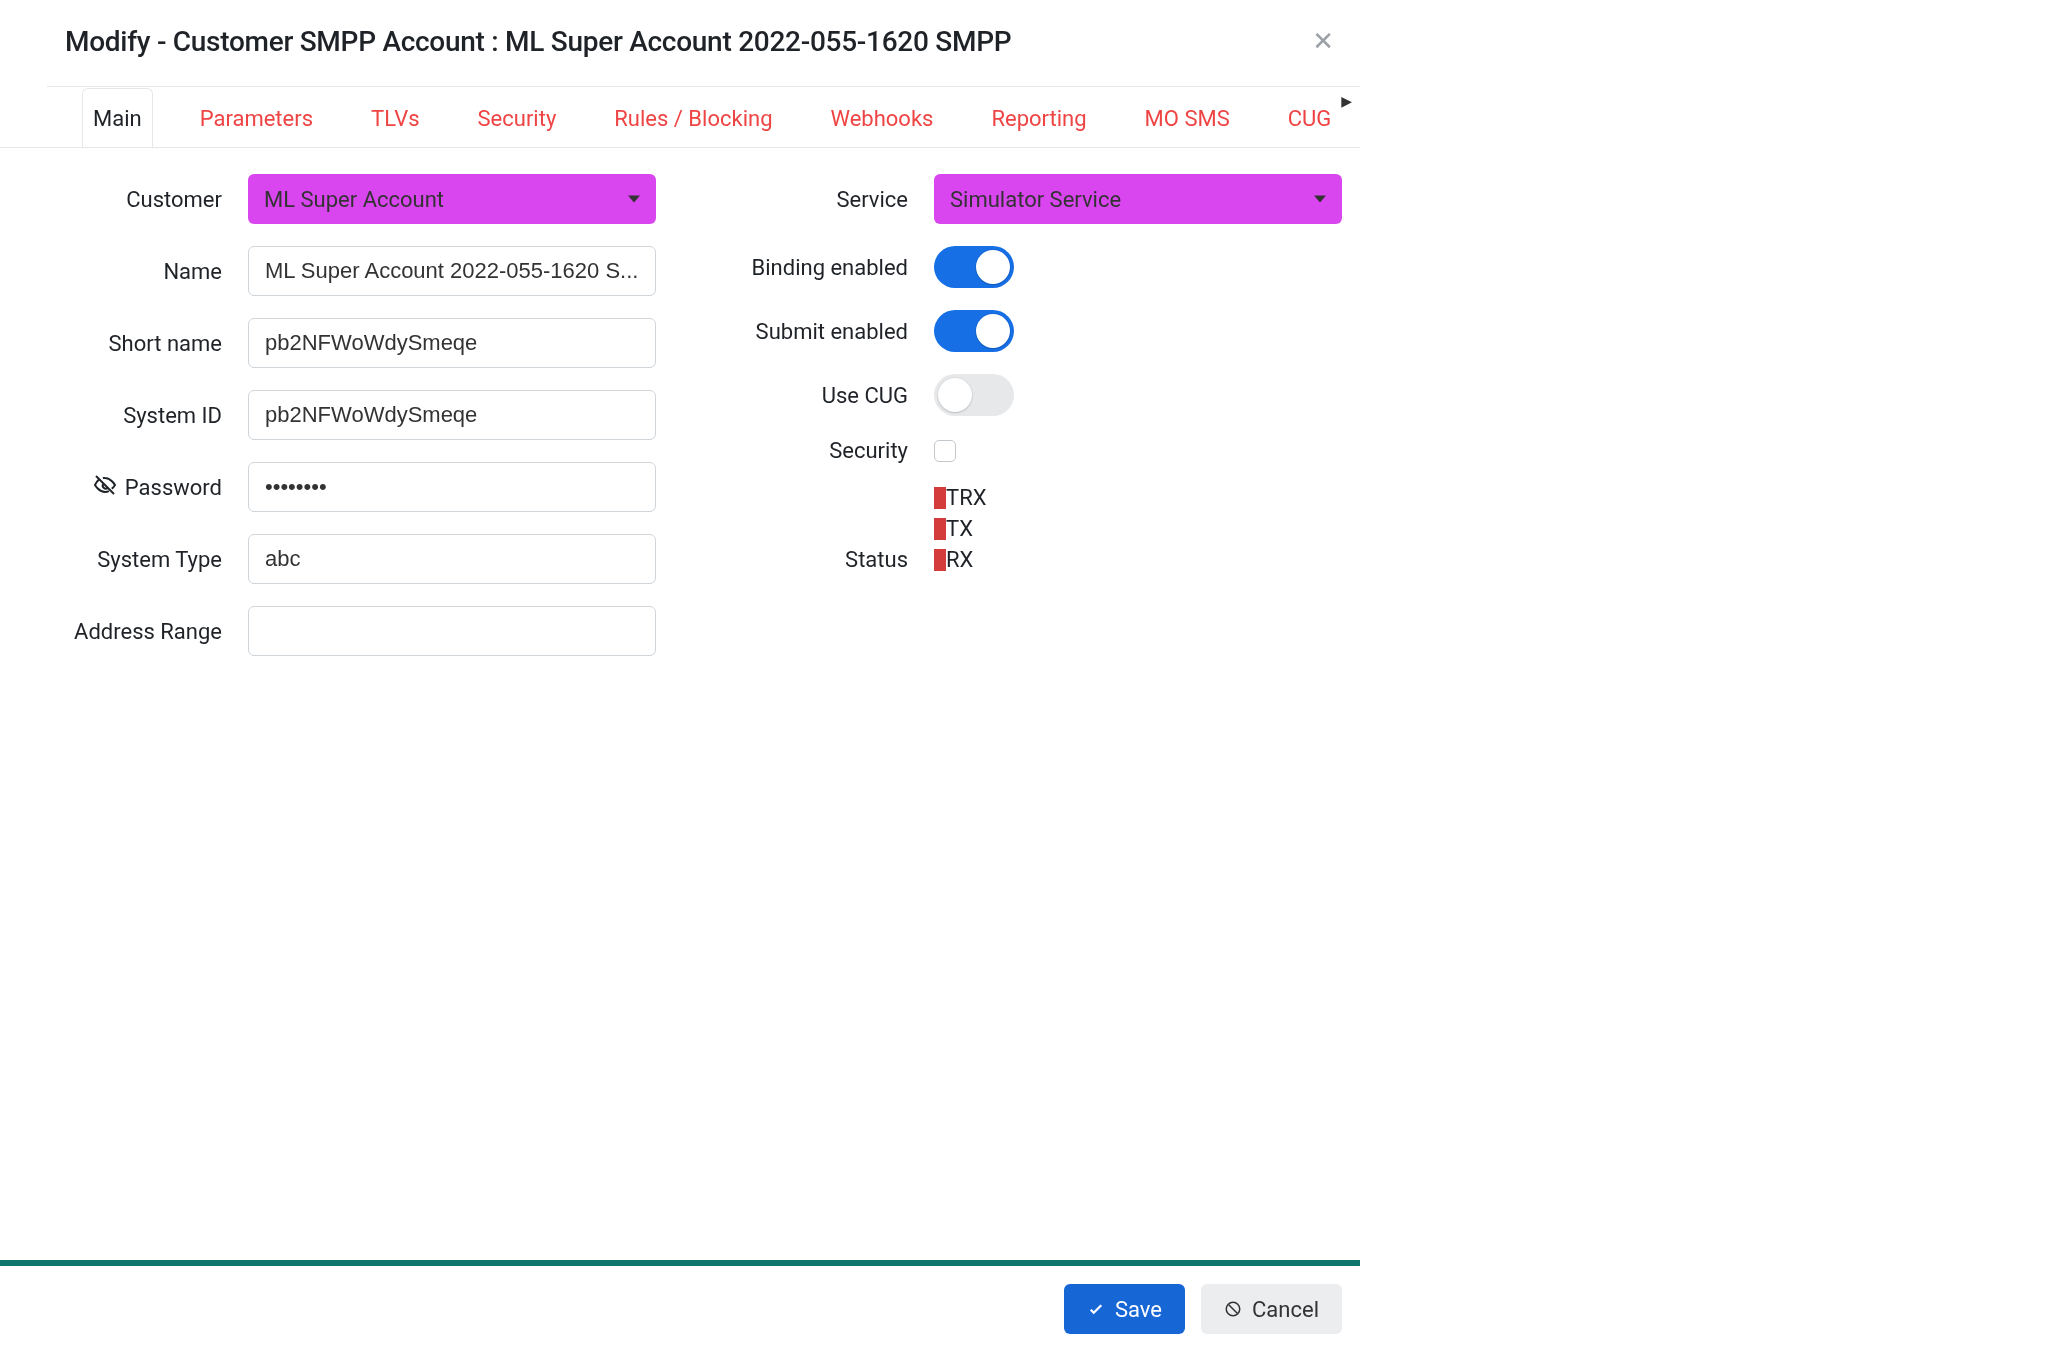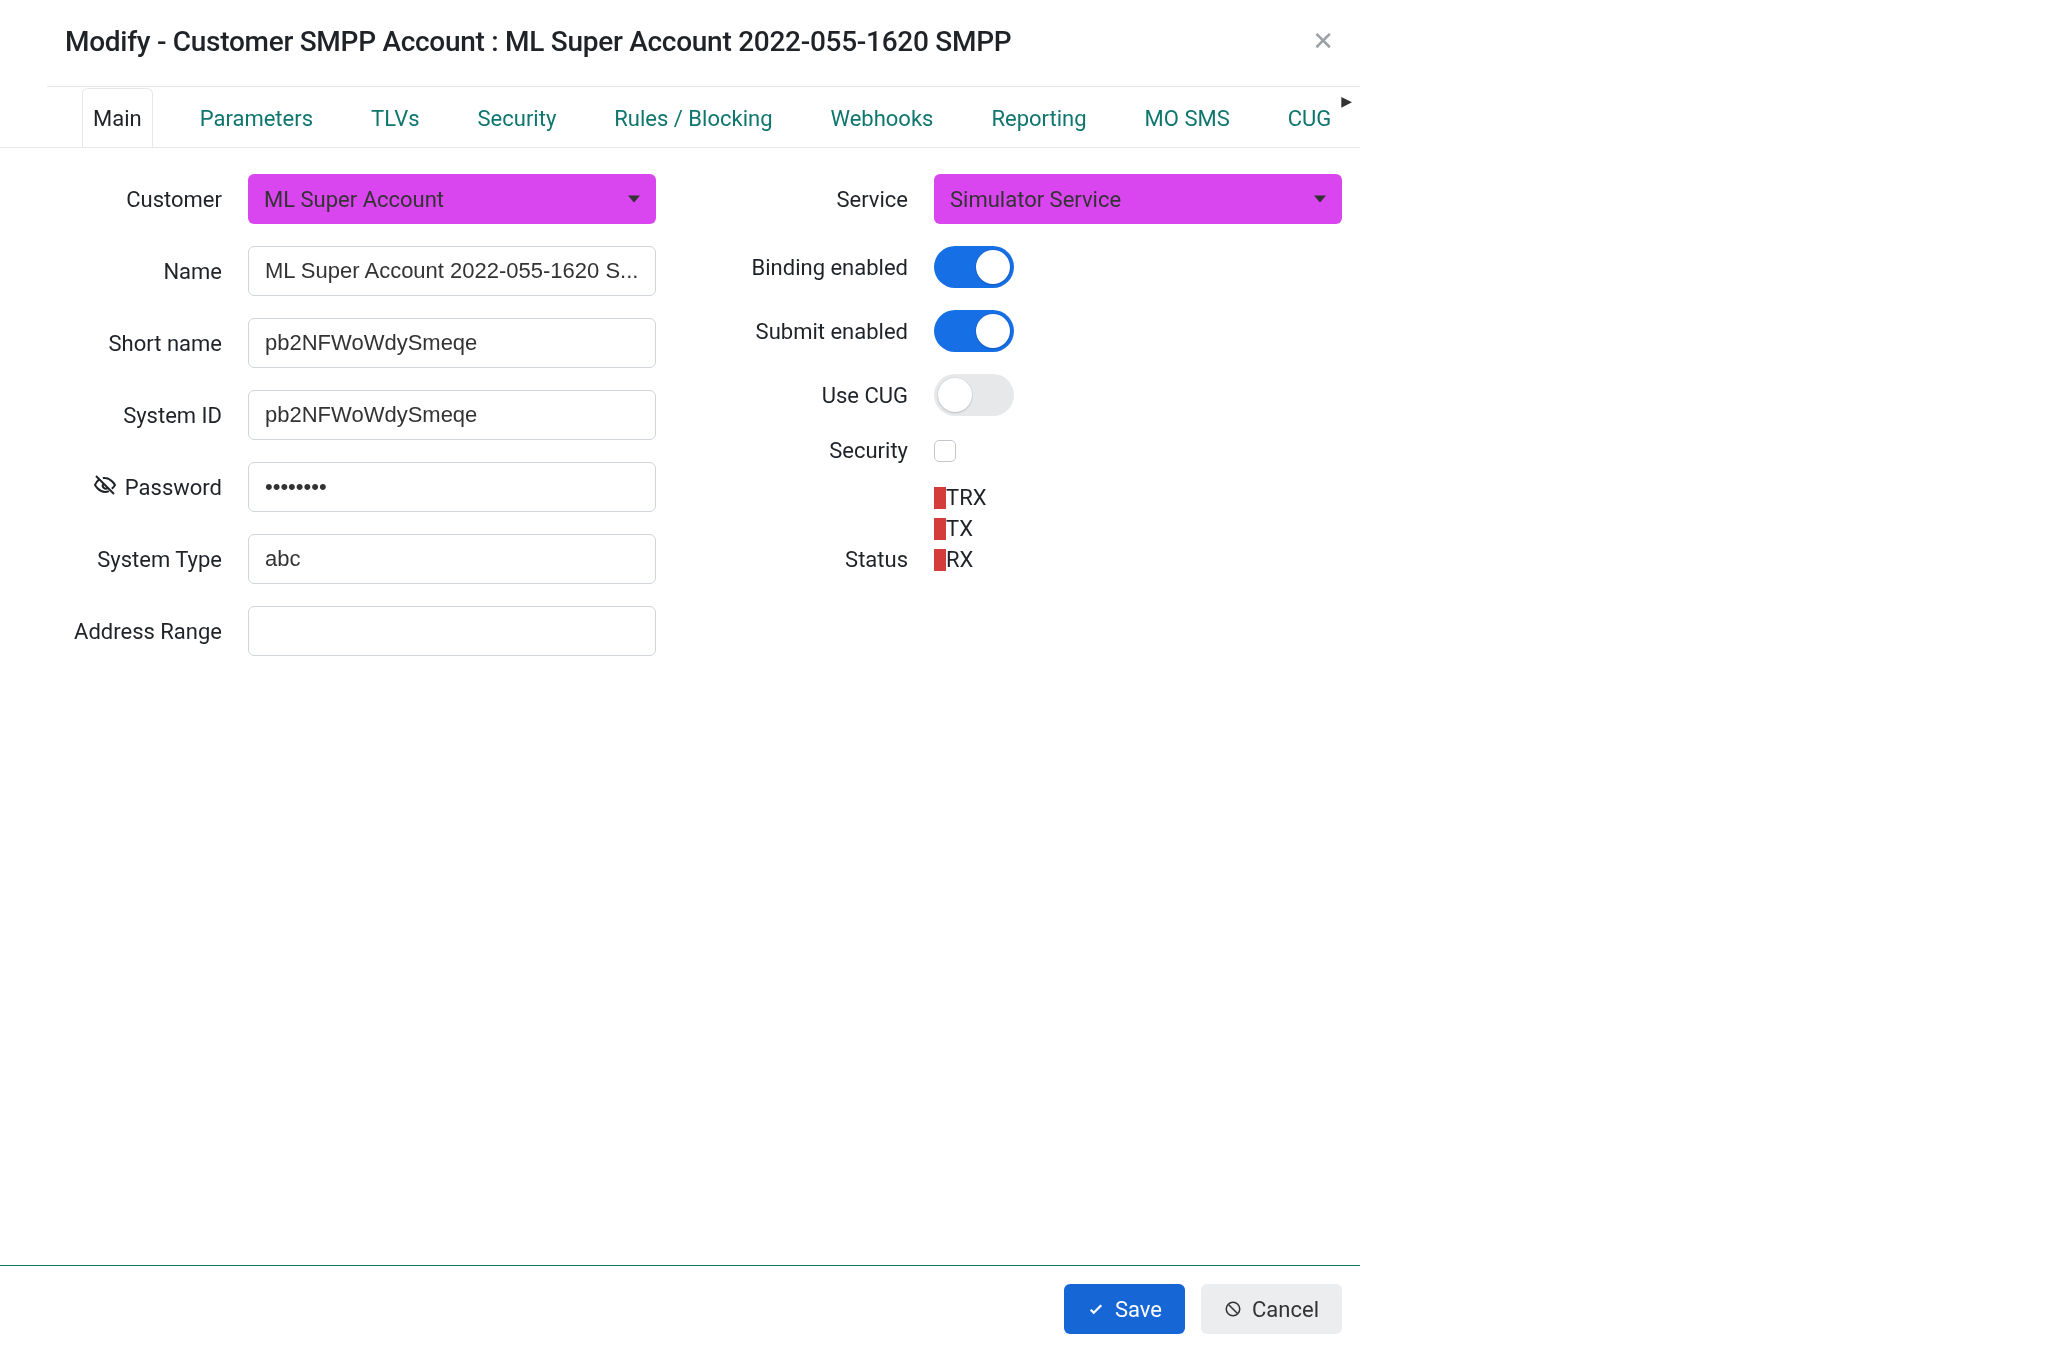--- a/index.html
+++ b/index.html
@@ -48,21 +48,21 @@
     overflow: hidden;
     align-items: stretch;
     height: 60px;
     white-space: nowrap;
   }
   .tab {
     display: flex;
     align-items: center;
     padding: 0 10px;
     font-size: 22px;
-    color: #0f766e;
+    color: #ef4444;
     cursor: pointer;
     border: 1px solid transparent;
     border-bottom: none;
     border-top-left-radius: 6px;
     border-top-right-radius: 6px;
     position: relative;
     top: 1px;
   }
   .tab.active {
     color: #1f2328;
@@ -78,21 +78,21 @@
     cursor: pointer;
     user-select: none;
   }
 
   
   .form-body {
     flex: 1 1 auto;
     padding: 26px 18px 0 18px;
     display: flex;
     gap: 48px;
-    border-bottom: 1px solid #0f766e;
+    border-bottom: 6px solid #0f766e;
   }
   .col { flex: 1; }
   .row {
     display: flex;
     align-items: center;
     margin-bottom: 22px;
   }
   .row .label {
     width: 230px;
     text-align: right;

